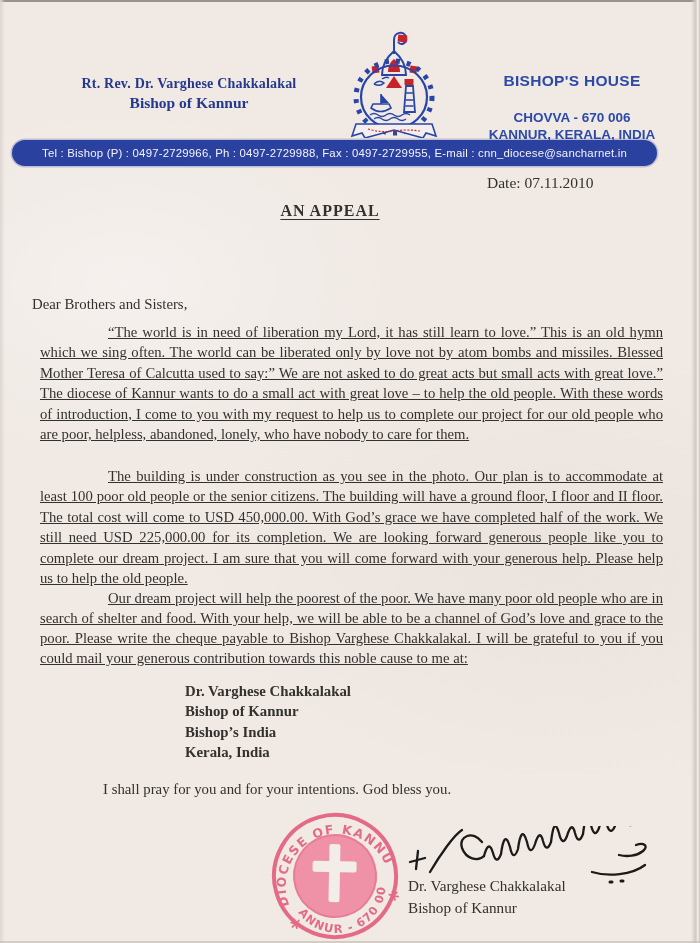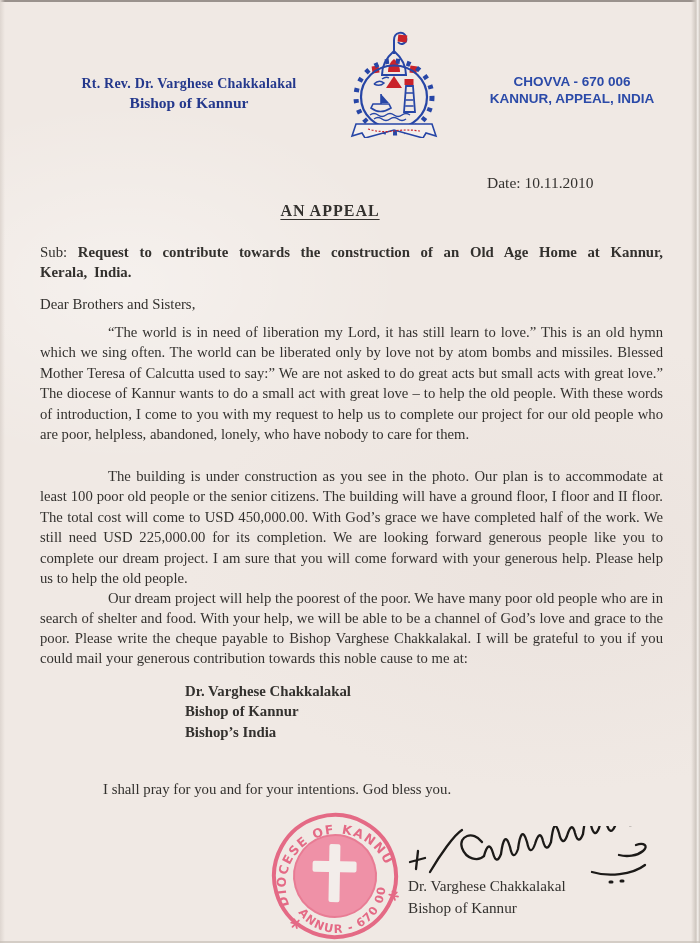--- a/index.html
+++ b/index.html
@@ -22,44 +22,44 @@
   .edge-left{position:absolute;left:0;top:0;width:5px;height:100%;
     background:linear-gradient(to right,#ded6d0, rgba(222,214,208,0));}
 
   
   .lh-name{position:absolute;left:36px;top:76px;width:306px;text-align:center;color:#24388c;}
   .lh-name .big{font-size:14px;font-weight:bold;letter-spacing:.2px;line-height:1.1;}
   .lh-name .small{font-size:15.5px;font-weight:bold;margin-top:3px;}
   .lh-right{position:absolute;left:472px;top:72px;width:200px;text-align:center;
     font-family:"Liberation Sans", sans-serif;color:#2b4aa8;font-weight:bold;}
   .lh-right .l1{font-size:15.5px;letter-spacing:.3px;}
-  .lh-right .l2{font-size:13.5px;margin-top:2px;}
+  .lh-right .l2{font-size:13.5px;margin-top:20px;}
   .lh-right .l3{font-size:13.5px;margin-top:2px;}
   .crest{position:absolute;left:338px;top:24px;}
   .contact-bar{
     position:absolute;left:12px;top:140px;width:645px;height:26px;
     background:#2a41a0;border-radius:14px;
     display:flex;align-items:center;justify-content:center;
     font-family:"Liberation Sans", sans-serif;font-size:11.4px;color:#f5f4f8;
     letter-spacing:.2px;white-space:nowrap;
     box-shadow:0 0 0 1.5px rgba(42,65,160,.25);
   }
 
   
   .date{position:absolute;left:487px;top:174px;font-size:15.5px;}
   .heading{position:absolute;left:0;top:202px;width:660px;text-align:center;
     font-size:16px;font-weight:bold;letter-spacing:1px;}
   .heading span{text-decoration:underline;text-underline-offset:3px;font-family:Liberation Serif, serif;}
   .subject{position:absolute;left:40px;top:242px;width:623px;
     font-size:14.8px;text-align:justify;line-height:1.38;word-spacing:3px;}
   .subject .lbl{font-weight:normal;}
   .subject .txt{font-weight:bold;}
-  .salutation{position:absolute;left:40px;top:296px;font-size:14.8px;}
+  .salutation{position:absolute;left:32px;top:296px;font-size:14.8px;}
   .para{position:absolute;left:40px;width:623px;font-size:14.7px;line-height:20.4px;
-    text-align:justify;text-indent:68px;}
+    text-align:justify;text-indent:68px;text-decoration:underline;}
   .p1{top:322px;}
   .p2{top:466px;}
   .p3{top:588px;line-height:20px;}
   .addr{position:absolute;left:185px;top:681px;font-size:14.8px;font-weight:bold;line-height:20.4px;}
   .prayer{position:absolute;left:103px;top:781px;font-size:14.8px;}
   .closing{position:absolute;left:407px;top:817px;font-size:15.2px;}
   .sig-name{position:absolute;left:408px;top:877px;font-size:15.2px;}
   .sig-title{position:absolute;left:408px;top:899px;font-size:15.2px;}
   .signature{position:absolute;left:396px;top:826px;}
   .stamp{position:absolute;left:264px;top:810px;opacity:.92;}
@@ -109,46 +109,47 @@
 
       <path d="M32,91 q4,-3 8,0 t8,0 t8,0 t8,0 t8,0" stroke-width="1.4"></path>
       <path d="M36,95 q4,-3 8,0 t8,0 t8,0 t8,0" stroke-width="1.4"></path>
 
       <path d="M18,100 L94,100 L98,112 L88,109 L85,114 L56,106 L27,114 L24,109 L14,112 Z" fill="#f4efec" stroke-width="1.6"></path>
       <path d="M30,105 q13,4 26,2 q13,-2 26,0" stroke="#c9232a" stroke-width="1.2" stroke-dasharray="2 1.6"></path>
     </g>
   </svg>
 
   <div class="lh-right">
+    <div class="l1">BISHOP'S HOUSE</div>
     <div class="l2">CHOVVA - 670 006</div>
-    <div class="l3">KANNUR, APPEAL, INDIA</div>
-  </div>
-
-
-  <div class="date">Date: 10.11.2010</div>
+    <div class="l3">KANNUR, KERALA, INDIA</div>
+  </div>
+
+  <div class="contact-bar">
+    <span>Tel : Bishop (P) : 0497-2729966, Ph : 0497-2729988, Fax : 0497-2729955, E-mail : cnn_diocese@sancharnet.in</span>
+  </div>
+
+  <div class="date">Date: 07.11.2010</div>
 
   <div class="heading">
     <span>AN APPEAL</span>
   </div>
 
-  <div class="subject">
-    <span class="lbl">Sub:</span>
-    <span class="txt">Request to contribute towards the construction of an Old Age Home at Kannur, Kerala, India.</span>
-  </div>
 
   <div class="salutation">Dear Brothers and Sisters,</div>
 
   <div class="para p1">“The world is in need of liberation my Lord, it has still learn to love.” This is an old hymn which we sing often. The world can be liberated only by love not by atom bombs and missiles. Blessed Mother Teresa of Calcutta used to say:” We are not asked to do great acts but small acts with great love.” The diocese of Kannur wants to do a small act with great love – to help the old people. With these words of introduction, I come to you with my request to help us to complete our project for our old people who are poor, helpless, abandoned, lonely, who have nobody to care for them.</div>
   <div class="para p2">The building is under construction as you see in the photo. Our plan is to accommodate at least 100 poor old people or the senior citizens. The building will have a ground floor, I floor and II floor. The total cost will come to USD 450,000.00. With God’s grace we have completed half of the work. We still need USD 225,000.00 for its completion. We are looking forward generous people like you to complete our dream project. I am sure that you will come forward with your generous help. Please help us to help the old people.</div>
   <div class="para p3">Our dream project will help the poorest of the poor. We have many poor old people who are in search of shelter and food. With your help, we will be able to be a channel of God’s love and grace to the poor. Please write the cheque payable to Bishop Varghese Chakkalakal.  I will be grateful to you if you could mail your generous contribution towards this noble cause to me at:</div>
 
   <div class="addr">
     <div>Dr. Varghese Chakkalakal</div>
     <div>Bishop of Kannur</div>
     <div>Bishop’s India</div>
+    <div>Kerala, India</div>
   </div>
 
   <div class="prayer">I shall pray for you and for your intentions. God bless you.</div>
 
 
   <svg class="signature" width="266" height="64" viewBox="0 0 266 64">
     <g fill="none" stroke="#1c1a18" stroke-width="2.3" stroke-linecap="round" stroke-linejoin="round">
       <path d="M14,36 l15,-4 M22,25 l-2,18"></path>
       <path d="M34,46 C44,29 58,9 66,4"></path>
       <path d="M86,16 C77,4 62,10 66,22 C70,33 82,36 88,30"></path>

